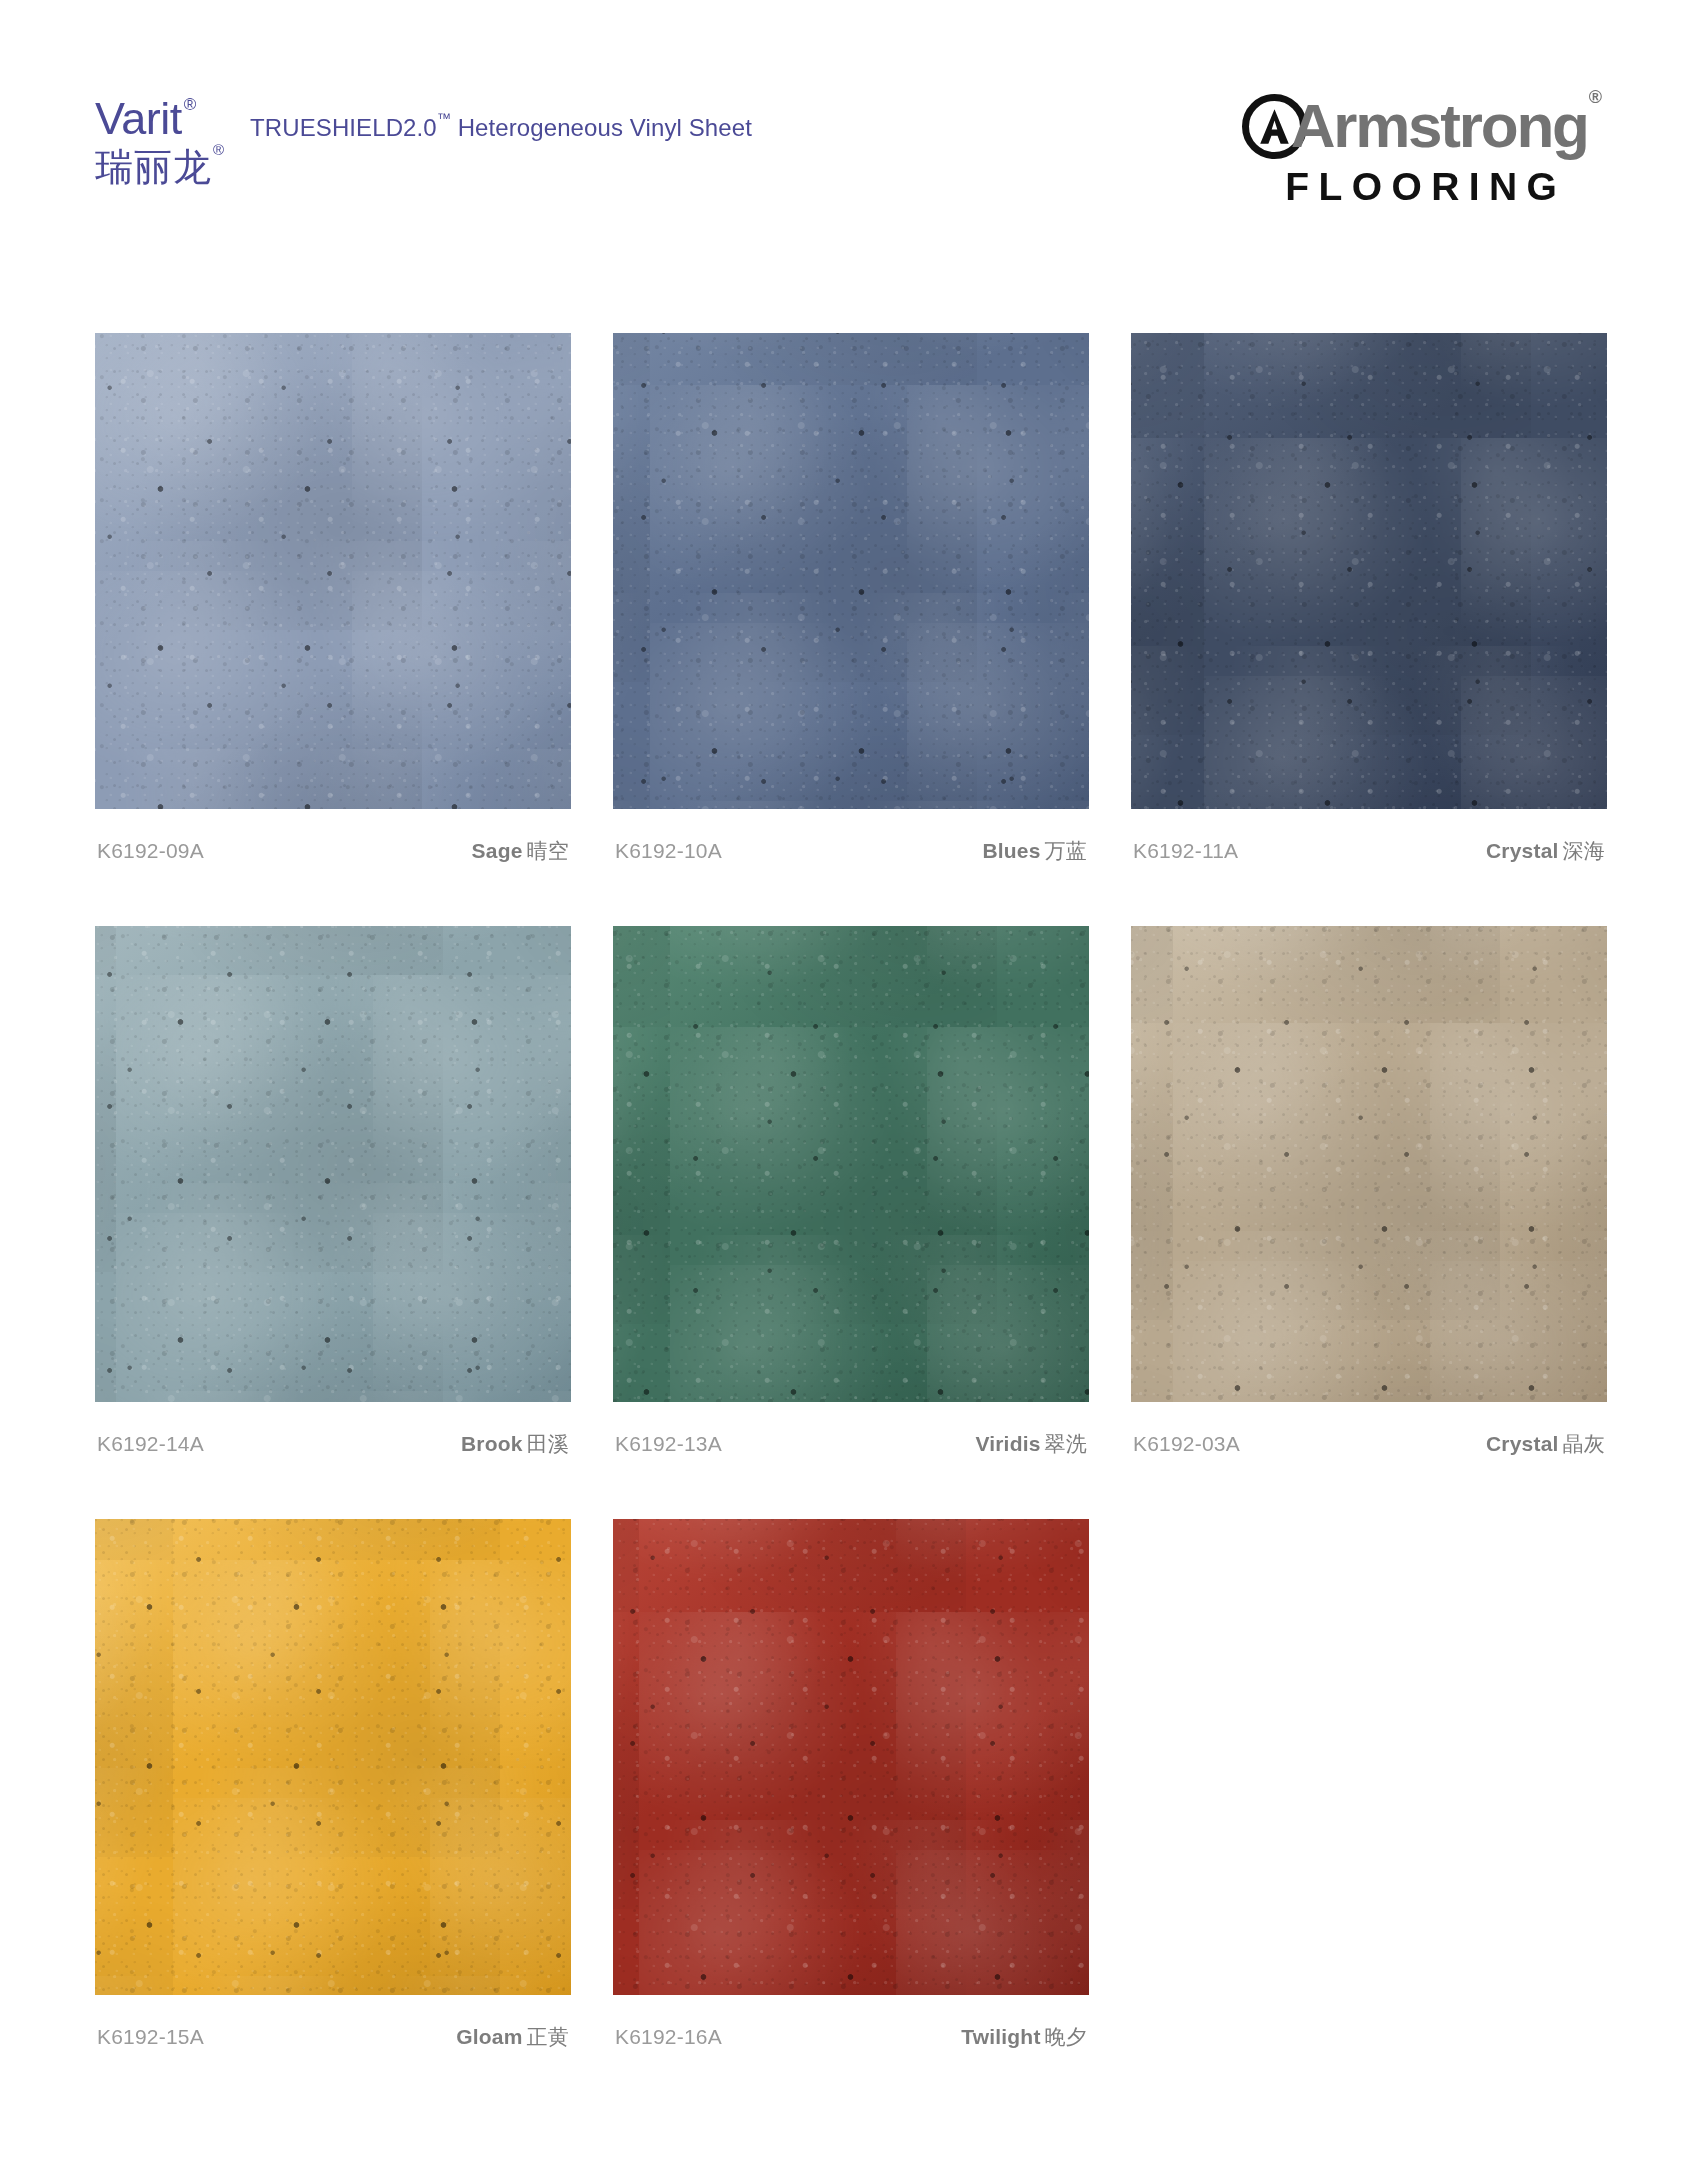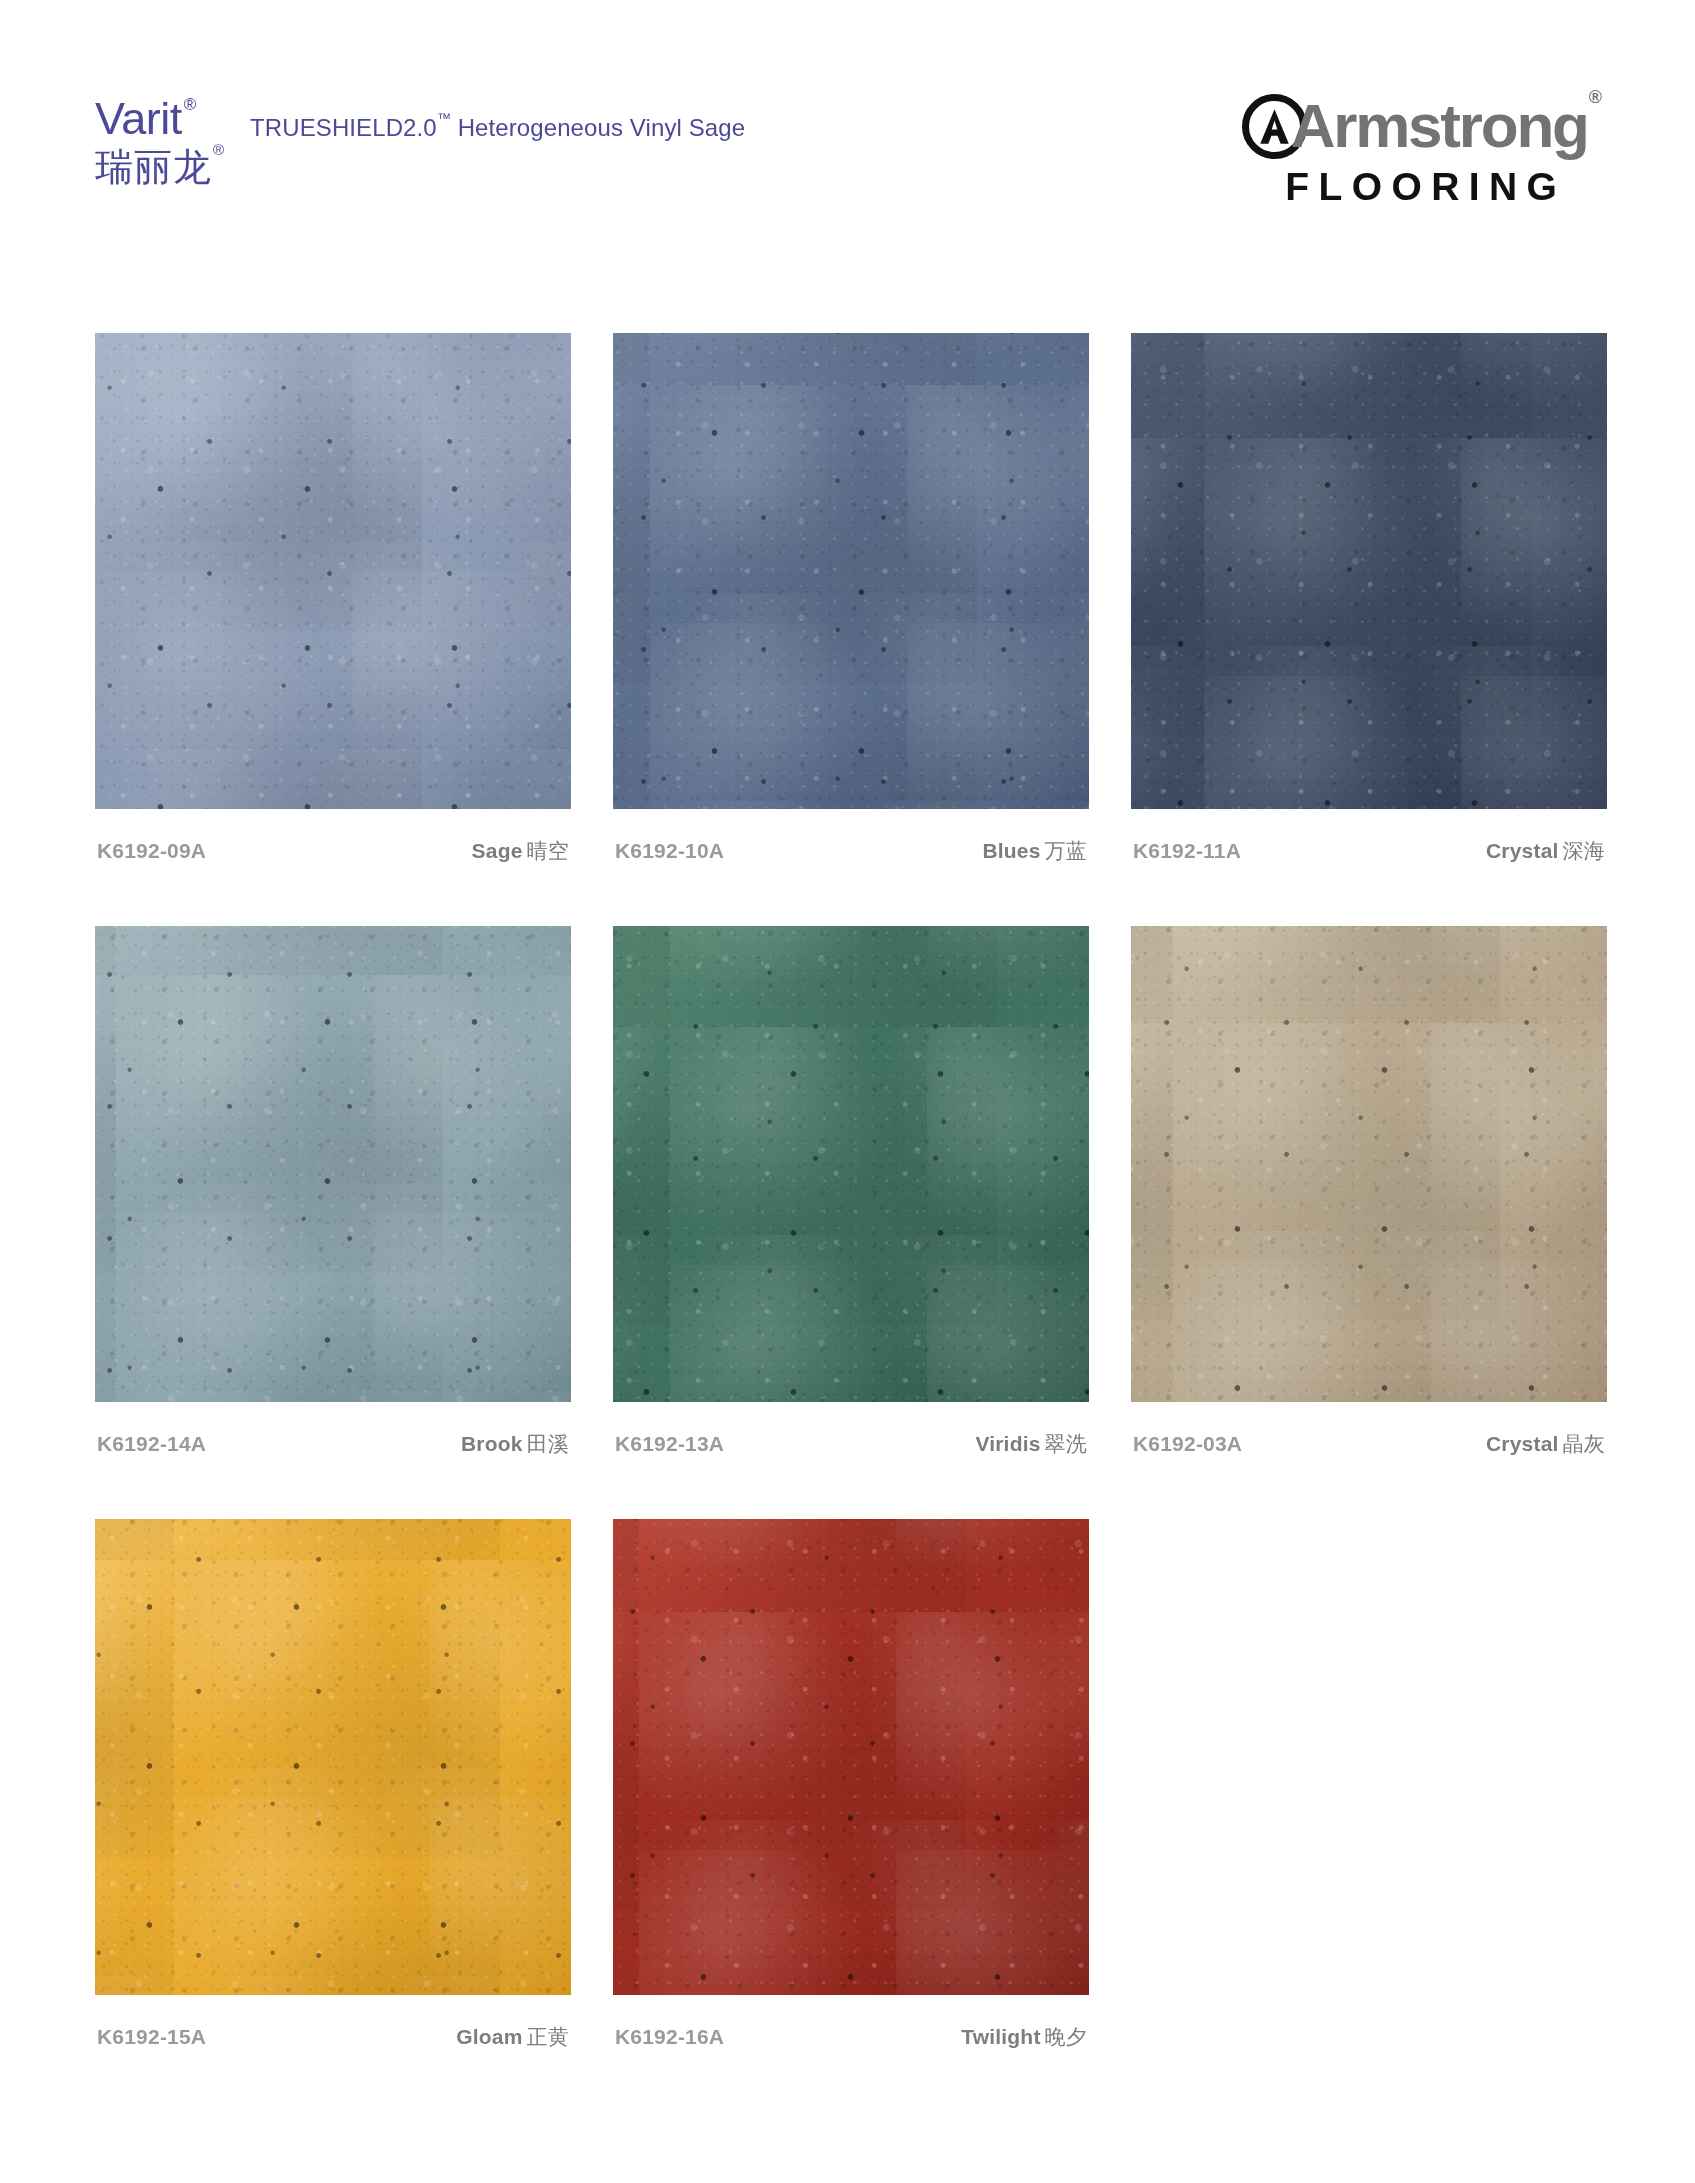--- a/index.html
+++ b/index.html
@@ -236,21 +236,21 @@
     display: flex;
     align-items: baseline;
     justify-content: space-between;
     margin-top: 28px;
     padding: 0 2px;
   }
 
   .label-code {
     font-size: 21px;
     color: #9a9a9a;
-    font-weight: 700;
+    font-weight: 400;
     letter-spacing: 0.2px;
   }
 
   .label-name {
     font-size: 21px;
     color: #7d7d7d;
     letter-spacing: 0.2px;
   }
   .label-name .nm-en { font-weight: 700; }
   .label-name .nm-cn { font-weight: 400; margin-left: 4px; }
@@ -267,21 +267,21 @@
         <div class="brand-en" style="color: rgb(75, 74, 150);">
           <span>Varit</span><span class="reg">®</span>
         </div>
         <div class="brand-cn" style="color: rgb(75, 74, 150);">
           <span>瑞丽龙</span><span class="reg">®</span>
         </div>
       </div>
 
       <div class="brand-desc">
         <div class="desc-en" style="color: rgb(75, 74, 150);">
-          <span>TRUESHIELD2.0</span><span class="tm">™</span><span> Heterogeneous Vinyl Sage</span>
+          <span>TRUESHIELD2.0</span><span class="tm">™</span><span> Heterogeneous Vinyl Sheet</span>
         </div>
       </div>
     </div>
 
     <div class="logo">
       <div class="logo-top">
         <span class="logo-mark" style="border-color: rgb(17, 17, 17);">
             <svg viewBox="0 0 100 100" width="100%" height="100%" style="display: block;">
               <path d="M50 16 L78 84 H62 L56 68 H44 L38 84 H22 Z M50 38 L44.5 56 H55.5 Z" fill="#111111" fill-rule="evenodd"></path>
             </svg>

